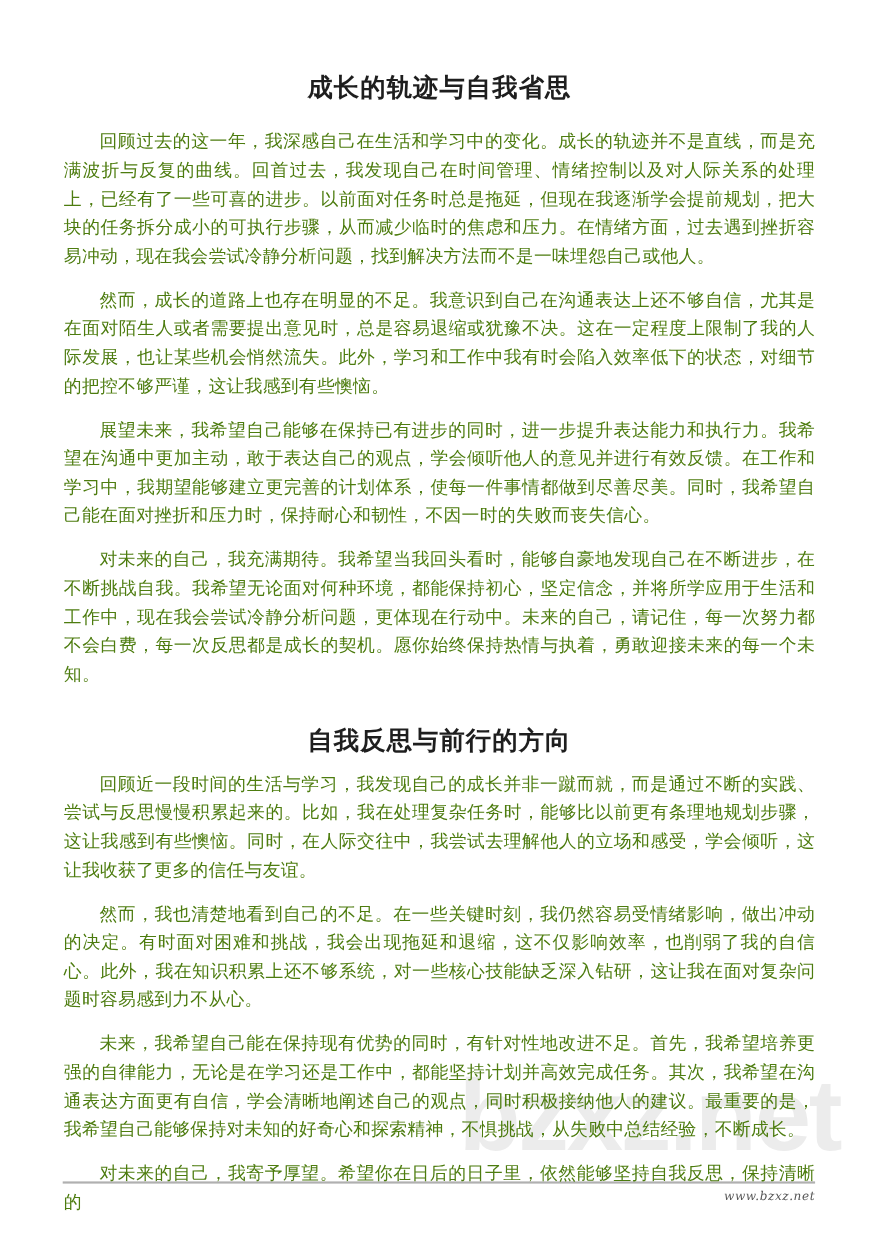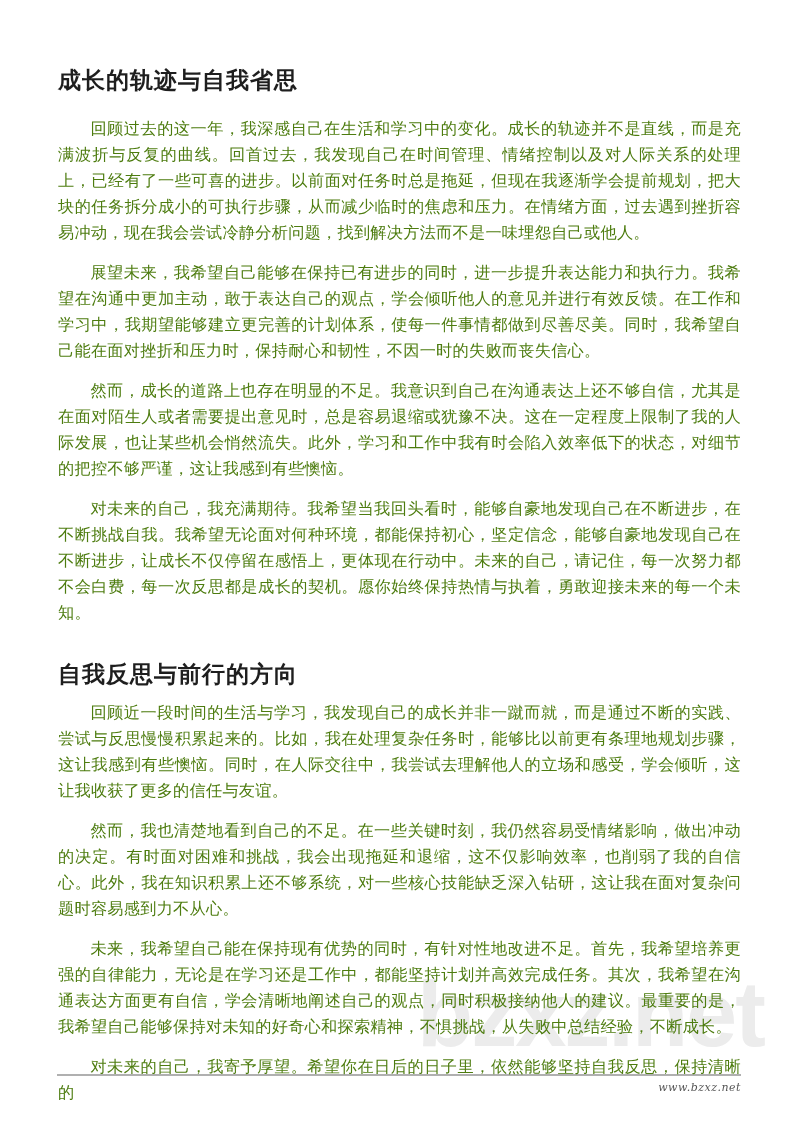--- a/index.html
+++ b/index.html
@@ -35,20 +35,21 @@
     user-select: none;
     margin-left: 32px;
   }
   .content {
     position: absolute;
     left: 58px;
     width: 683px;
     z-index: 1;
   }
   .heading {
+    text-align: center;
     font-family: "DejaVu Sans", "Liberation Sans", sans-serif;
     font-weight: bold;
     font-size: 23px;
     color: #1e1e1e;
     margin: 0;
     line-height: 32px;
     letter-spacing: 1px;
   }
   .para {
     margin: 0;
@@ -86,23 +87,23 @@
 </head>
 <body>
 
 <div class="page">
 
   <div class="watermark">bzxz.net</div>
 
   <section class="content sec1">
     <h1 class="heading">成长的轨迹与自我省思</h1>
     <p class="para">回顾过去的这一年，我深感自己在生活和学习中的变化。成长的轨迹并不是直线，而是充满波折与反复的曲线。回首过去，我发现自己在时间管理、情绪控制以及对人际关系的处理上，已经有了一些可喜的进步。以前面对任务时总是拖延，但现在我逐渐学会提前规划，把大块的任务拆分成小的可执行步骤，从而减少临时的焦虑和压力。在情绪方面，过去遇到挫折容易冲动，现在我会尝试冷静分析问题，找到解决方法而不是一味埋怨自己或他人。</p>
+    <p class="para">然而，成长的道路上也存在明显的不足。我意识到自己在沟通表达上还不够自信，尤其是在面对陌生人或者需要提出意见时，总是容易退缩或犹豫不决。这在一定程度上限制了我的人际发展，也让某些机会悄然流失。此外，学习和工作中我有时会陷入效率低下的状态，对细节的把控不够严谨，这让我感到有些懊恼。</p>
     <p class="para">展望未来，我希望自己能够在保持已有进步的同时，进一步提升表达能力和执行力。我希望在沟通中更加主动，敢于表达自己的观点，学会倾听他人的意见并进行有效反馈。在工作和学习中，我期望能够建立更完善的计划体系，使每一件事情都做到尽善尽美。同时，我希望自己能在面对挫折和压力时，保持耐心和韧性，不因一时的失败而丧失信心。</p>
-    <p class="para">然而，成长的道路上也存在明显的不足。我意识到自己在沟通表达上还不够自信，尤其是在面对陌生人或者需要提出意见时，总是容易退缩或犹豫不决。这在一定程度上限制了我的人际发展，也让某些机会悄然流失。此外，学习和工作中我有时会陷入效率低下的状态，对细节的把控不够严谨，这让我感到有些懊恼。</p>
-    <p class="para">对未来的自己，我充满期待。我希望当我回头看时，能够自豪地发现自己在不断进步，在不断挑战自我。我希望无论面对何种环境，都能保持初心，坚定信念，能够自豪地发现自己在不断进步，让成长不仅停留在感悟上，更体现在行动中。未来的自己，请记住，每一次努力都不会白费，每一次反思都是成长的契机。愿你始终保持热情与执着，勇敢迎接未来的每一个未知。</p>
+    <p class="para">对未来的自己，我充满期待。我希望当我回头看时，能够自豪地发现自己在不断进步，在不断挑战自我。我希望无论面对何种环境，都能保持初心，坚定信念，并将所学应用于生活和工作中，现在我会尝试冷静分析问题，更体现在行动中。未来的自己，请记住，每一次努力都不会白费，每一次反思都是成长的契机。愿你始终保持热情与执着，勇敢迎接未来的每一个未知。</p>
   </section>
 
   <section class="content sec2">
     <h1 class="heading">自我反思与前行的方向</h1>
     <p class="para">回顾近一段时间的生活与学习，我发现自己的成长并非一蹴而就，而是通过不断的实践、尝试与反思慢慢积累起来的。比如，我在处理复杂任务时，能够比以前更有条理地规划步骤，这让我感到有些懊恼。同时，在人际交往中，我尝试去理解他人的立场和感受，学会倾听，这让我收获了更多的信任与友谊。</p>
     <p class="para">然而，我也清楚地看到自己的不足。在一些关键时刻，我仍然容易受情绪影响，做出冲动的决定。有时面对困难和挑战，我会出现拖延和退缩，这不仅影响效率，也削弱了我的自信心。此外，我在知识积累上还不够系统，对一些核心技能缺乏深入钻研，这让我在面对复杂问题时容易感到力不从心。</p>
     <p class="para">未来，我希望自己能在保持现有优势的同时，有针对性地改进不足。首先，我希望培养更强的自律能力，无论是在学习还是工作中，都能坚持计划并高效完成任务。其次，我希望在沟通表达方面更有自信，学会清晰地阐述自己的观点，同时积极接纳他人的建议。最重要的是，我希望自己能够保持对未知的好奇心和探索精神，不惧挑战，从失败中总结经验，不断成长。</p>
     <p class="para">对未来的自己，我寄予厚望。希望你在日后的日子里，依然能够坚持自我反思，保持清晰的</p>
   </section>
 

